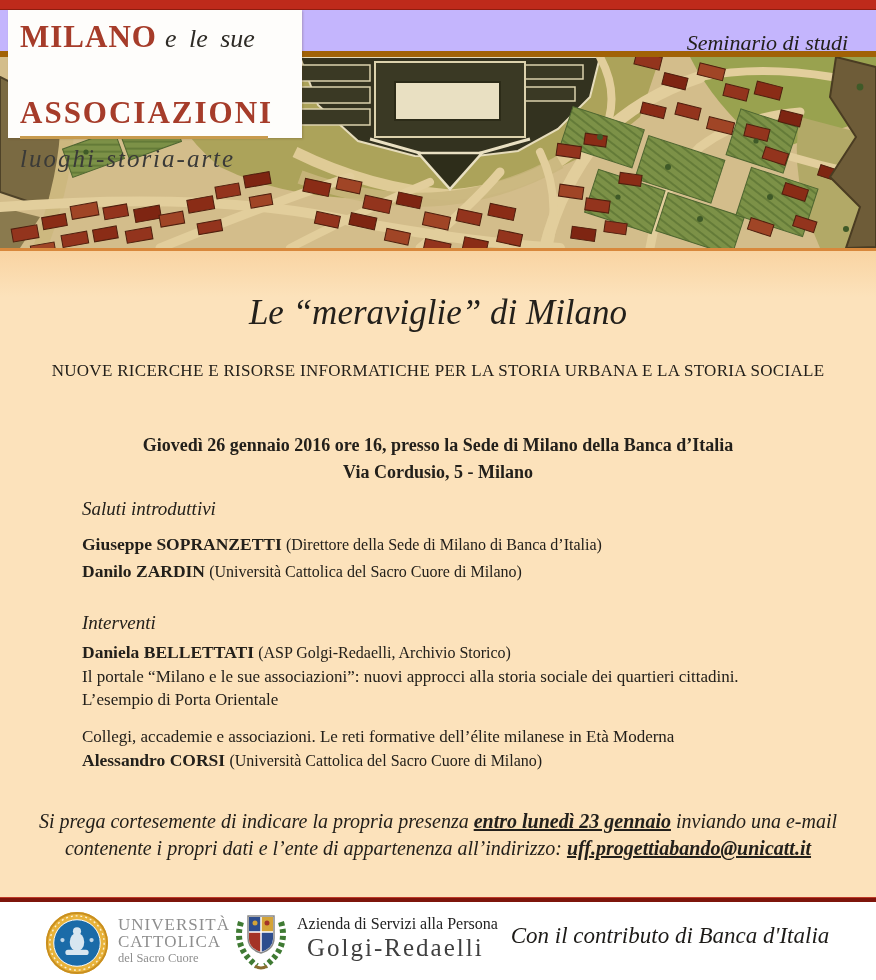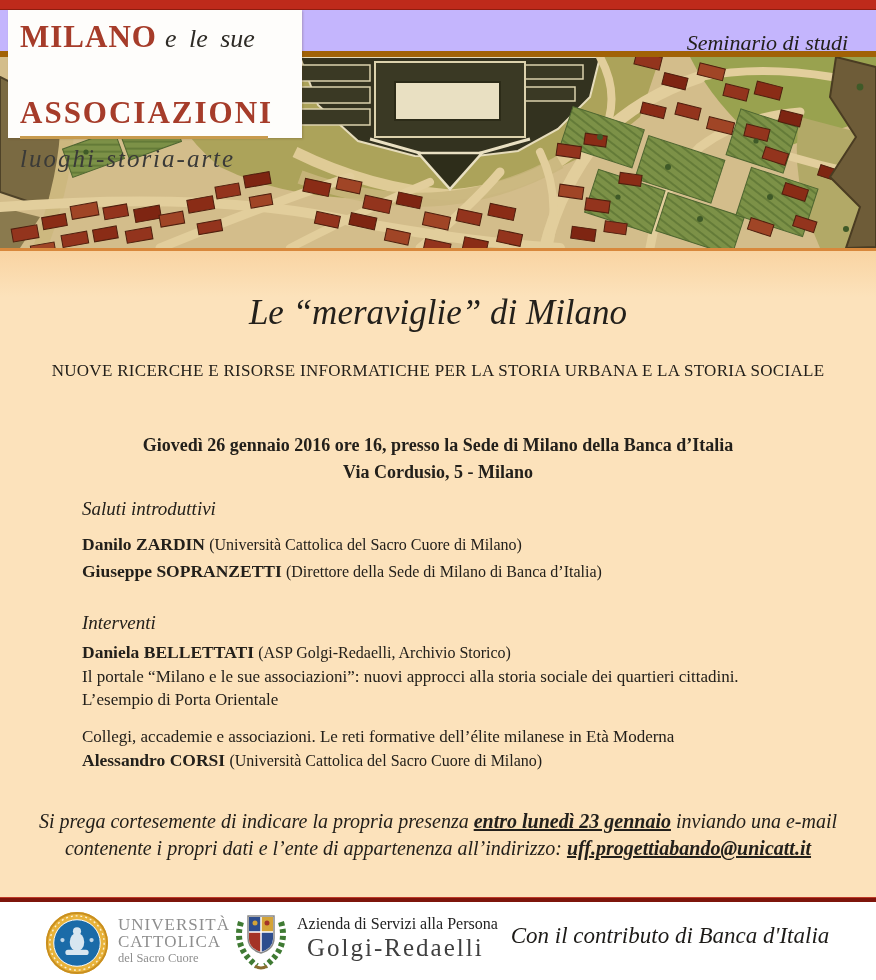--- a/index.html
+++ b/index.html
@@ -218,22 +218,22 @@
   <div class="content">
     <div class="title">Le “meraviglie” di Milano</div>
     <div class="subtitle">NUOVE RICERCHE E RISORSE INFORMATICHE PER LA STORIA URBANA E LA STORIA SOCIALE</div>
     <div class="dates">
       <div>Giovedì 26 gennaio 2016 ore 16, presso la Sede di Milano della Banca d’Italia</div>
       <div>Via Cordusio, 5 - Milano</div>
     </div>
 
     <div class="sec-heading h-saluti">Saluti introduttivi</div>
     <div class="speakers">
+      <div><span class="sp-name">Giuseppe SOPRANZETTI</span> <span class="sp-affil">(Direttore della Sede di Milano di Banca d’Italia)</span></div>
       <div><span class="sp-name">Danilo ZARDIN</span>&nbsp;<span class="sp-affil">(Università Cattolica del Sacro Cuore di Milano)</span></div>
-      <div><span class="sp-name">Giuseppe SOPRANZETTI</span> <span class="sp-affil">(Direttore della Sede di Milano di Banca d’Italia)</span></div>
     </div>
 
     <div class="sec-heading h-interventi">Interventi</div>
     <div class="talk1">
       <div><span class="sp-name">Daniela BELLETTATI</span> <span class="sp-affil">(ASP Golgi-Redaelli, Archivio Storico)</span></div>
       <div>Il portale “Milano e le sue associazioni”: nuovi approcci alla storia sociale dei quartieri cittadini.</div>
       <div>L’esempio di Porta Orientale</div>
     </div>
     <div class="talk2">
       <div>Collegi, accademie e associazioni. Le reti formative dell’élite milanese in Età Moderna</div>

